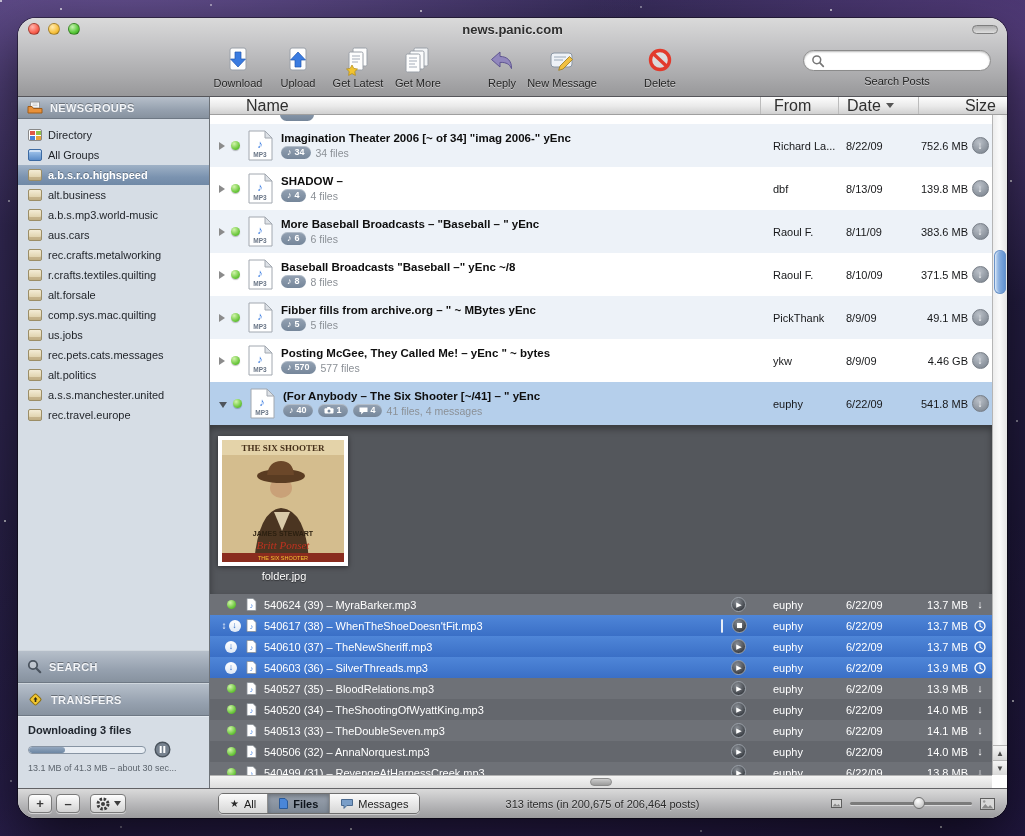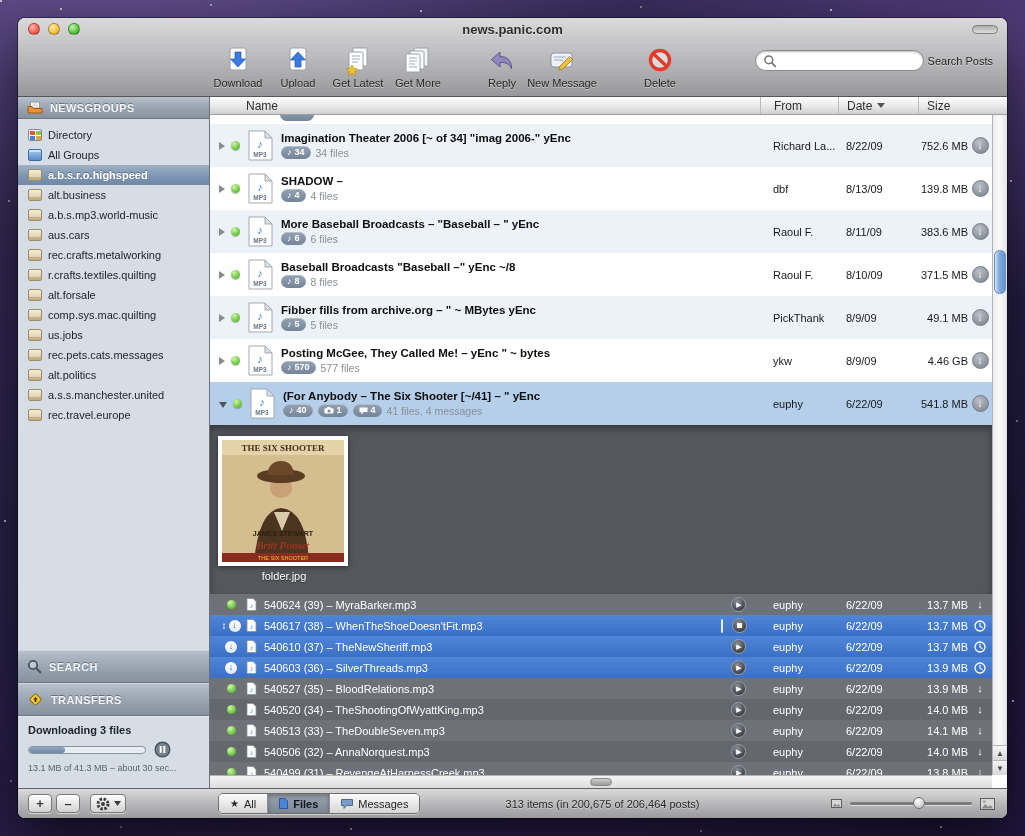--- a/index.html
+++ b/index.html
@@ -13,39 +13,39 @@
     radial-gradient(ellipse 1300px 900px at 50% 125%, rgba(70,45,120,.55), transparent 70%),
     linear-gradient(160deg,#3d3162,#251e44 55%,#181232);
 }
 .stars { position:absolute; left:0; top:0; width:2px; height:2px; border-radius:50%; background:#fff; opacity:.85;
   box-shadow: 60px 8px #fff, 210px 4px rgba(255,255,255,.7), 420px 10px #fff, 640px 6px rgba(255,255,255,.6),
   830px 9px #fff, 990px 40px rgba(255,255,255,.8), 1010px 180px #fff, 1016px 420px rgba(255,255,255,.7),
   1012px 700px #fff, 8px 200px rgba(255,255,255,.8), 4px 520px #fff, 10px 780px rgba(255,255,255,.6),
   350px 828px #fff, 700px 830px rgba(255,255,255,.7), 120px 826px rgba(255,255,255,.6), 940px 826px #fff; }
 
 
-.window { position:absolute; left:18px; top:18px; width:989px; height:800px; border-radius:7px; overflow:hidden;
+.window { position:absolute; left:18px; top:18px; width:989px; height:800px; border-radius:18px; overflow:hidden;
   box-shadow:0 24px 60px rgba(0,0,0,.65), 0 0 0 1px rgba(0,0,0,.4); background:#fff; display:flex; flex-direction:column; }
 .chrome { background:linear-gradient(#dadada,#c4c4c6 35%,#aaaaac 75%,#98989a); border-bottom:1px solid #55555a; }
 .titlebar { height:22px; display:flex; align-items:center; position:relative; padding-left:10px; }
 .tl { width:12px; height:12px; border-radius:50%; margin-right:8px; border:1px solid rgba(0,0,0,.3); }
 .tl.red    { background:radial-gradient(circle at 35% 30%,#ffb6ae,#f9604f 60%,#cf3a2c); }
 .tl.yellow { background:radial-gradient(circle at 35% 30%,#ffeab0,#f7c13e 60%,#d39c1c); }
 .tl.green  { background:radial-gradient(circle at 35% 30%,#c8f2b2,#57c838 60%,#339420); }
 .title { position:absolute; left:0; right:0; text-align:center; font-size:13px; font-weight:bold; color:#2e2e2e; text-shadow:0 1px 0 rgba(255,255,255,.55); pointer-events:none; }
 .capsule { position:absolute; right:9px; top:7px; width:26px; height:9px; border-radius:5px; background:linear-gradient(#aeaeae,#dedede); border:1px solid #7e7e7e; }
 
 
 .toolbar { height:56px; display:flex; align-items:flex-start; padding-top:5px; }
 .tb-btn { width:60px; display:flex; flex-direction:column; align-items:center; gap:0; cursor:default; }
 .tb-icon { width:30px; height:32px; display:flex; align-items:center; justify-content:center; }
 .tb-label { font-size:11px; color:#262626; text-shadow:0 1px 0 rgba(255,255,255,.45); white-space:nowrap; }
 .tb-first { margin-left:190px; }
 .sp1 { width:24px; } .sp2 { width:38px; }
-.search-wrap { margin-left:auto; margin-right:14px; width:192px; display:flex; align-items:center; gap:4px; padding-top:5px;justify-content:flex-end; }
+.search-wrap { margin-left:auto; margin-right:14px; width:192px; display:flex; flex-direction:column; align-items:center; gap:4px; padding-top:5px; }
 .search-field { width:188px; height:21px; border-radius:11px; background:#fff; border:1px solid #8b8b8b; box-shadow:inset 0 1px 2px rgba(0,0,0,.28); display:flex; align-items:center; padding-left:7px; gap:4px; }
 .search-field input { border:none; outline:none; flex:1; height:16px; font-size:11px; background:transparent; font-family:inherit; }
 
 
 .main { flex:1; display:flex; min-height:0; }
 
 
 .sidebar { width:192px; background:#d6dde5; border-right:1px solid #6d7278; display:flex; flex-direction:column; }
 .sb-header { height:33px; flex:none; background:linear-gradient(#b6bfca,#96a1af 60%,#87929f); border-top:1px solid #cfd6dd; border-bottom:1px solid #6e7884; display:flex; align-items:center; padding-left:9px; gap:7px; color:#f3f5f8; font-weight:bold; font-size:11px; letter-spacing:.4px; text-shadow:0 -1px 0 rgba(0,0,0,.35); }
 .sb-header.tall { height:22px; border-top:none; }
@@ -61,26 +61,26 @@
 .sb-spacer { flex:1; }
 .transfer-panel { height:72px; flex:none; padding:7px 10px 0 10px; border-top:1px solid #e2e8ee; }
 .tp-title { font-size:11px; font-weight:bold; color:#20262e; }
 .tp-row { display:flex; align-items:center; gap:8px; margin-top:5px; }
 .tp-bar { width:118px; height:8px; border-radius:4px; border:1px solid #8794a3; background:#e9eef4; overflow:hidden; }
 .tp-fill { height:100%; border-radius:3px; background:linear-gradient(#93a7be,#6d87a3); }
 .tp-detail { margin-top:5px; font-size:9px; color:#5c646d; }
 
 
 .content { flex:1; min-width:0; display:flex; flex-direction:column; position:relative; background:#fff; }
-.col-header { height:18px; flex:none; display:flex; background:linear-gradient(#fdfdfd,#e9e9e9 55%,#d0d0d0); border-bottom:1px solid #9f9f9f; font-size:12px; color:#2f2f2f; }
+.col-header { height:18px; flex:none; display:flex; background:linear-gradient(#fdfdfd,#e9e9e9 55%,#d0d0d0); border-bottom:1px solid #9f9f9f; font-size:16px; color:#2f2f2f; }
 .col { display:flex; align-items:center; border-left:1px solid #bcbcbc; padding-left:8px; }
 .col.c-name { width:550px; border-left:none; padding-left:36px; }
 .col.c-from { width:78px; padding-left:13px; }
 .col.c-date { width:66px; gap:5px; }
-.col.c-size { flex:1; justify-content:flex-start; padding-right:40px;margin-left:14px; }
+.col.c-size { flex:1; justify-content:flex-end; padding-right:11px;margin-left:14px; }
 .sort-arrow { width:0; height:0; border-left:4px solid transparent; border-right:4px solid transparent; border-top:5px solid #555; }
 
 .list { flex:1; position:relative; overflow:hidden; }
 .rows { margin-right:15px; }
 .partial-row { height:9px; background:#fff; position:relative; overflow:hidden; }
 .partial-row .badge { position:absolute; left:70px; top:-7px; width:34px; }
 
 
 .thread-row { height:43px; display:flex; align-items:center; cursor:default; }
 .threads > .thread-row:nth-of-type(odd) { background:#edf2f8; }

